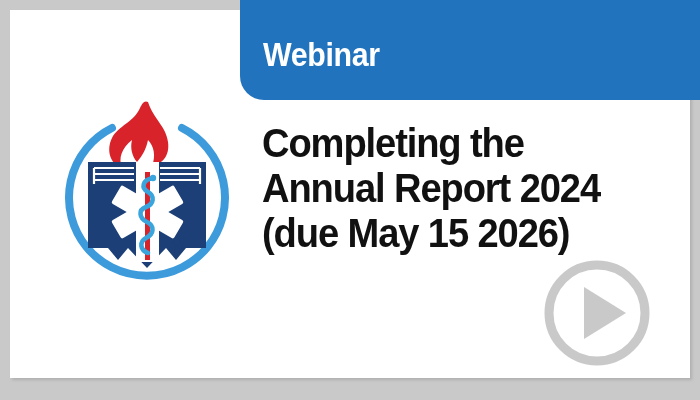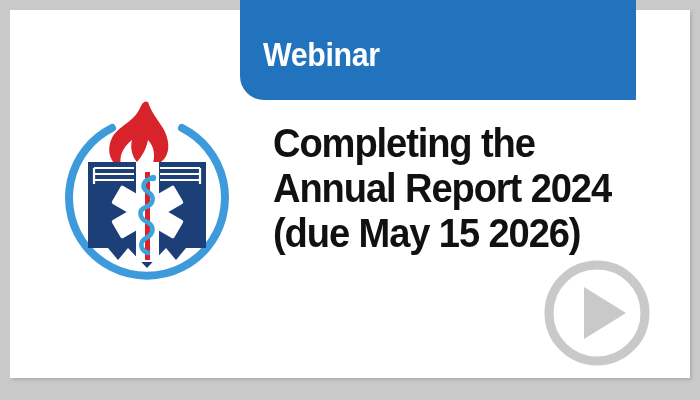--- a/index.html
+++ b/index.html
@@ -28,21 +28,21 @@
     width: 680px;
     height: 368px;
     background: #ffffff;
     box-shadow: 2px 2px 3px rgba(0,0,0,0.13);
   }
   
   .banner {
     position: absolute;
     left: 240px;
     top: 0px;
-    width: 396px;
+    width: 460px;
     height: 100px;
     background: #2173bd;
     border-bottom-left-radius: 24px;
     z-index: 6;
   }
   .banner-label {
     position: absolute;
     left: 23px;
     top: 38px;
     color: #ffffff;
@@ -55,21 +55,20 @@
     transform-origin: left top;
     white-space: nowrap;
   }
   
   .title-block {
     position: absolute;
     left: 262px;
     top: 121px;
     width: 420px;
     z-index: 5;
-    margin-left: 11px;
   }
   .title-line {
     display: block;
     color: #111111;
     font-family: "Liberation Sans", sans-serif;
     font-weight: bold;
     font-size: 41px;
     line-height: 45px;
     letter-spacing: -1.2px;
     transform: scaleX(0.93);

